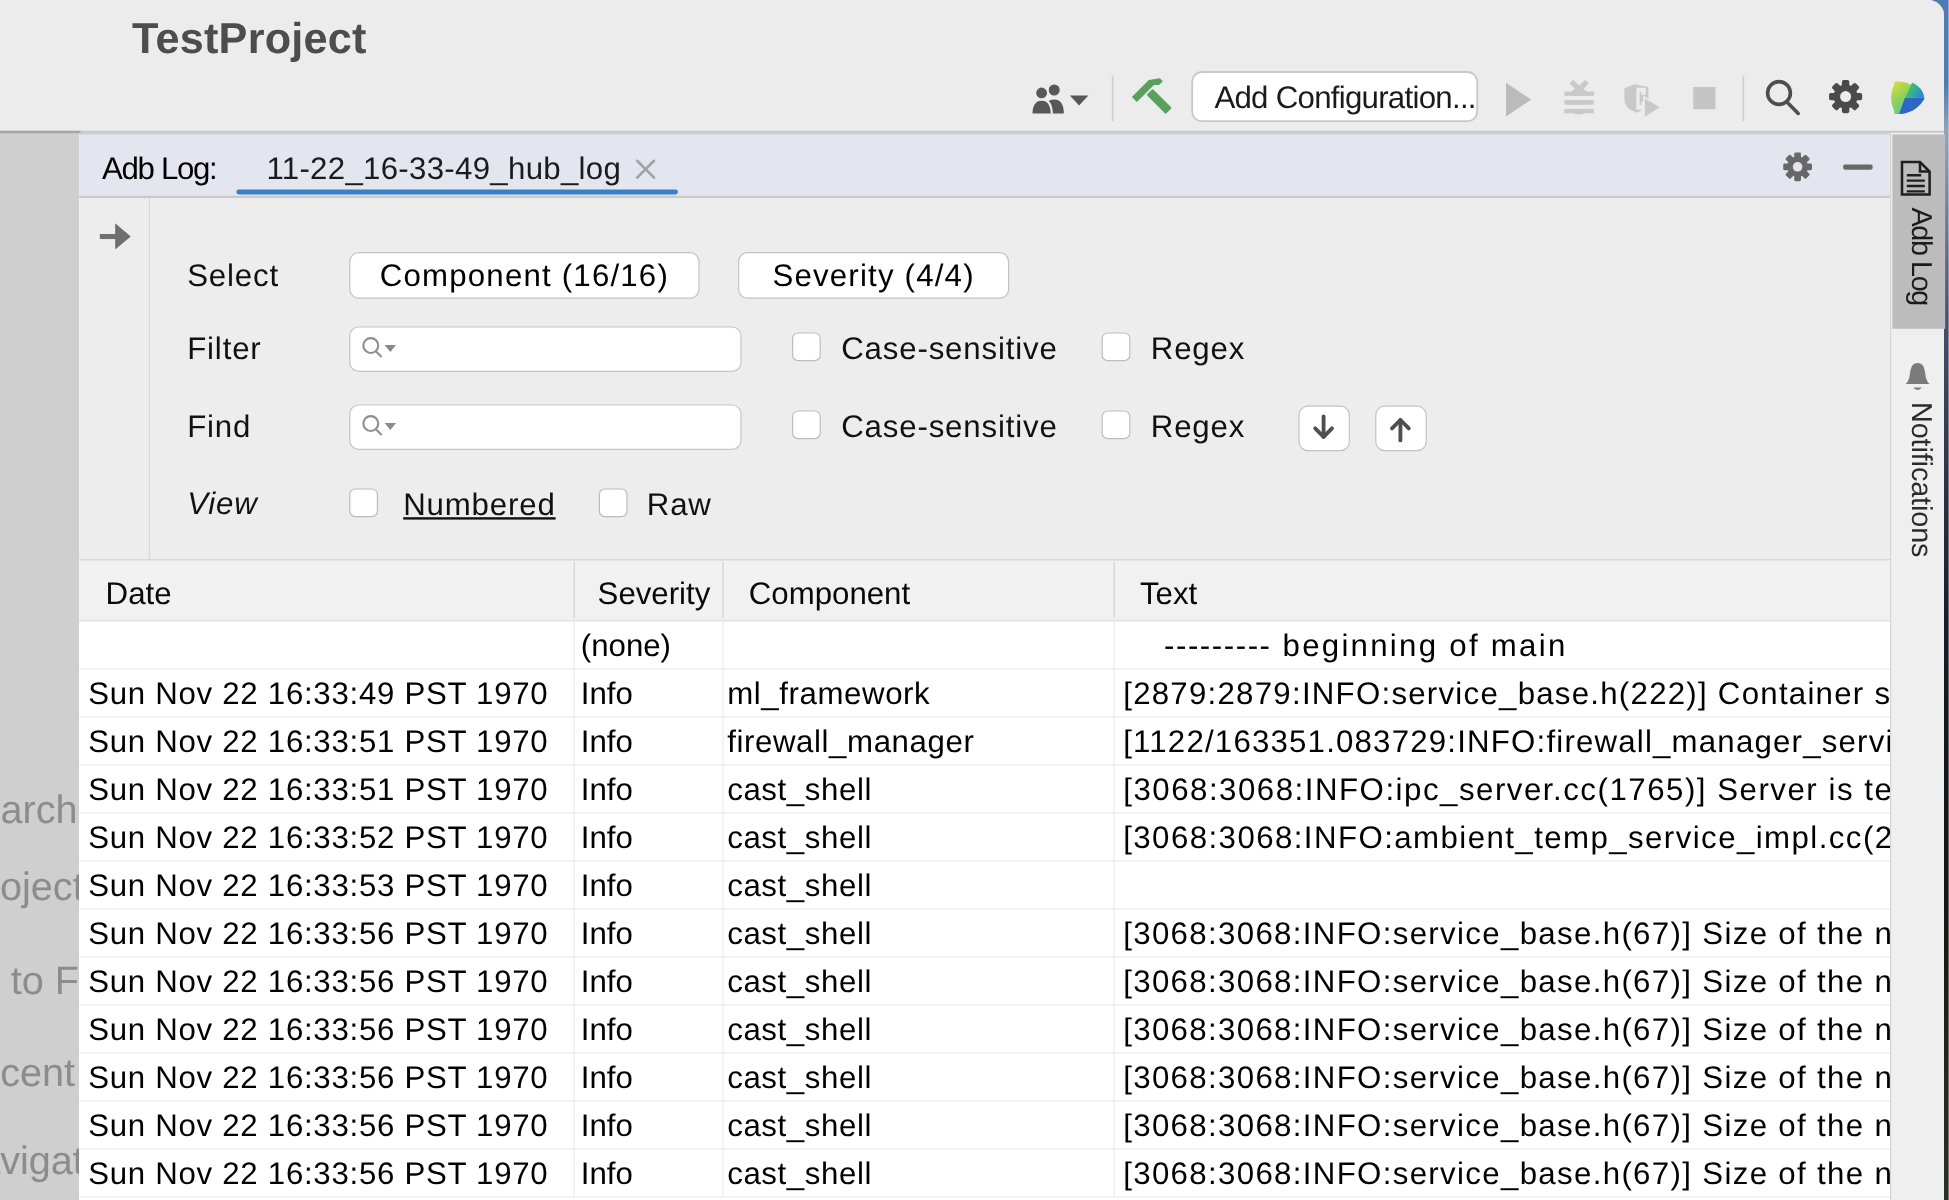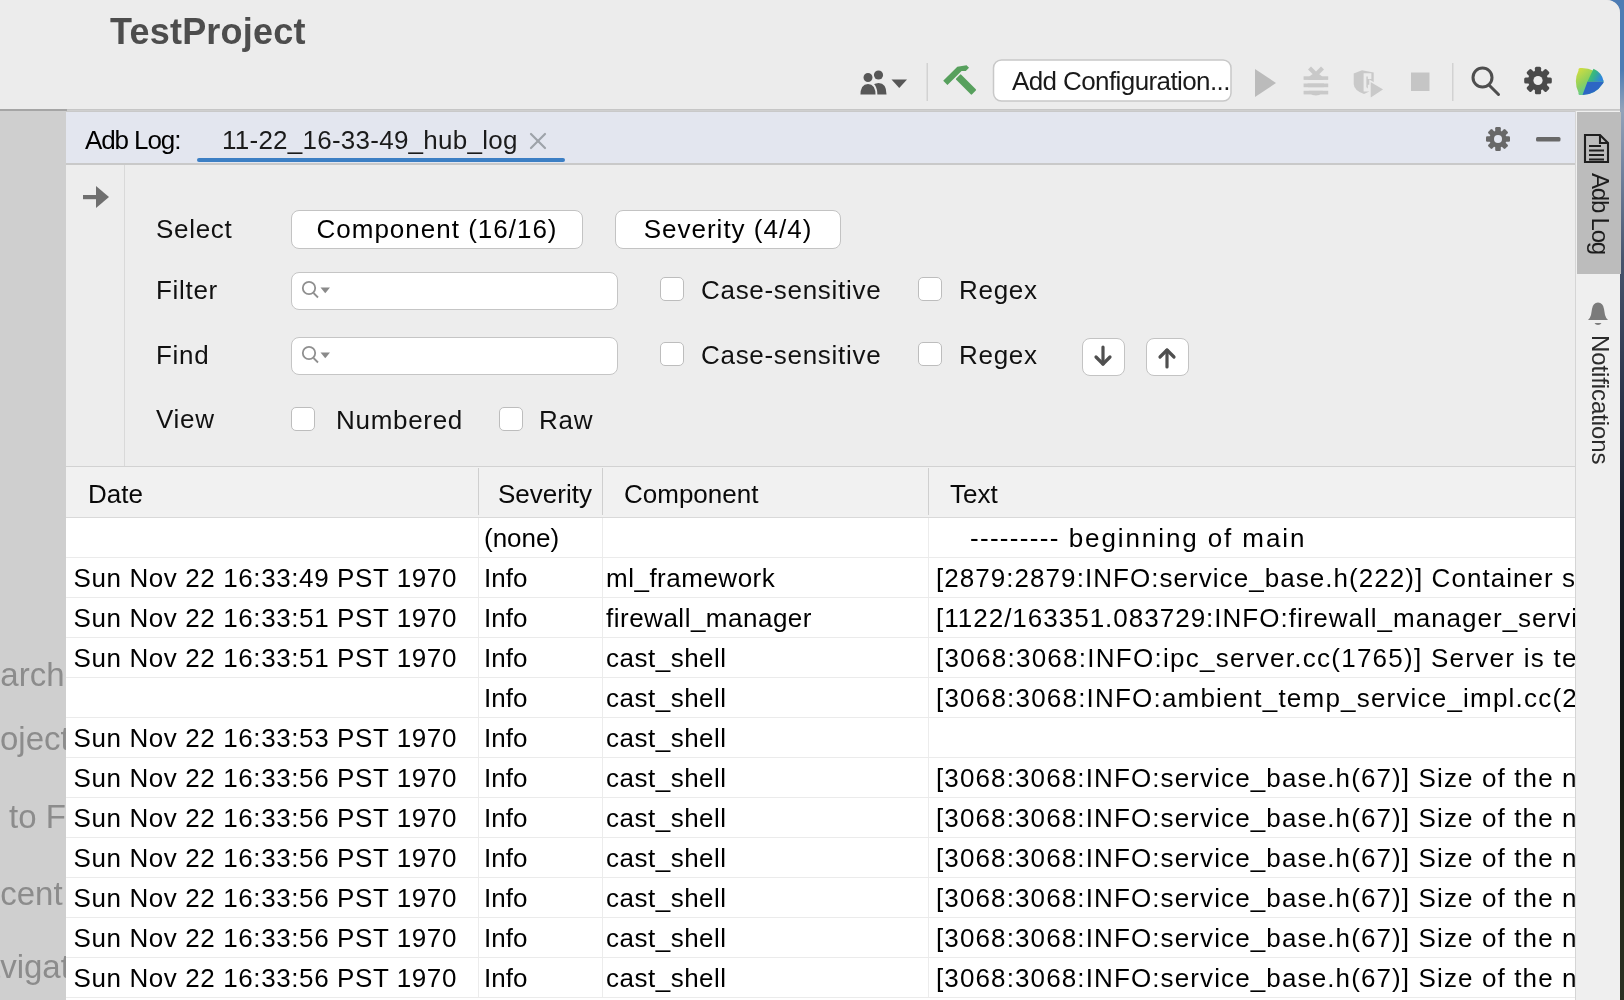--- a/index.html
+++ b/index.html
@@ -168,21 +168,21 @@
       <div class="fvline"></div>
       <svg width="32" height="26" style="position:absolute;left:17px;top:21px">
         <g fill="#6f6f6f">
           <rect x="0" y="9" width="17" height="4.2"></rect>
           <path d="M13 0 l13 11 l-13 11 z"></path>
         </g>
       </svg>
       <div class="flabel" style="left:90px;top:49px;line-height:30px;">Select</div>
       <div class="flabel" style="left:90px;top:110px;line-height:30px;">Filter</div>
       <div class="flabel" style="left:90px;top:175px;line-height:30px;">Find</div>
-      <div class="flabel" style="left:90px;top:239px;line-height:30px;">View</div>
+      <div class="flabel" style="left:90px;top:239px;line-height:30px;font-style:italic;">View</div>
       <div class="btn" style="left:225px;top:45px;width:292px;height:39px;line-height:36px;">Component (16/16)</div>
       <div class="btn" style="left:549px;top:45px;width:226px;height:39px;line-height:36px;">Severity (4/4)</div>
       <div class="input" style="left:225px;top:107px;width:327px;height:38px;"></div>
       <div class="input" style="left:225px;top:172px;width:327px;height:38px;"></div>
       <svg width="40" height="24" style="position:absolute;left:233px;top:114px">
         <circle cx="10" cy="9" r="6.2" fill="none" stroke="#8f8f8f" stroke-width="1.8"></circle>
         <line x1="14.5" y1="14" x2="19" y2="18.5" stroke="#8f8f8f" stroke-width="1.8"></line>
         <path d="M21.5 8.5 h9.5 l-4.75 5.8 z" fill="#8a8a8a"></path>
       </svg>
       <svg width="40" height="24" style="position:absolute;left:233px;top:179px">
@@ -206,21 +206,21 @@
             <path d="M4 13 l7 7 l7 -7"></path>
         </g>
       </svg>
       <svg width="24" height="26" style="position:absolute;left:1090px;top:179px">
         <g stroke="#4f4f4f" stroke-width="3.2" fill="none" stroke-linecap="round" stroke-linejoin="round">
           <line x1="11" y1="23" x2="11" y2="6"></line>
             <path d="M4 13 l7 -7 l7 7"></path>
         </g>
       </svg>
       <div class="cb" style="left:225px;top:242px;"></div>
-      <div class="flabel" style="left:270px;top:240px;line-height:30px;">Numbered</div>
+      <div class="flabel" style="left:270px;top:240px;line-height:30px;text-decoration:underline;">Numbered</div>
       <div class="cb" style="left:433px;top:242px;"></div>
       <div class="flabel" style="left:473px;top:240px;line-height:30px;">Raw</div>
     </div>
     <div class="thead">
       <div class="th" style="left:22px;">Date</div>
       <div class="th" style="left:432px;">Severity</div>
       <div class="th" style="left:558px;">Component</div>
       <div class="th" style="left:884px;">Text</div>
       <div class="thline" style="left:412px;"></div>
       <div class="thline" style="left:536px;"></div>
@@ -246,20 +246,21 @@
         <span class="c" style="left:540px;letter-spacing:0.5px;">firewall_manager</span>
         <span class="c" style="left:870px;letter-spacing:1px;">[1122/163351.083729:INFO:firewall_manager_servi</span>
       </div>
       <div class="row" style="top:120px;">
         <span class="c" style="left:7.5px;letter-spacing:0.6px;">Sun Nov 22 16:33:51 PST 1970</span>
         <span class="c" style="left:418px;">Info</span>
         <span class="c" style="left:540px;letter-spacing:0.5px;">cast_shell</span>
         <span class="c" style="left:870px;letter-spacing:1.27px;">[3068:3068:INFO:ipc_server.cc(1765)] Server is te</span>
       </div>
       <div class="row" style="top:160px;">
+        <span class="c" style="left:7.5px;letter-spacing:0.6px;">Sun Nov 22 16:33:52 PST 1970</span>
         <span class="c" style="left:418px;">Info</span>
         <span class="c" style="left:540px;letter-spacing:0.5px;">cast_shell</span>
         <span class="c" style="left:870px;letter-spacing:1.2px;">[3068:3068:INFO:ambient_temp_service_impl.cc(2</span>
       </div>
       <div class="row" style="top:200px;">
         <span class="c" style="left:7.5px;letter-spacing:0.6px;">Sun Nov 22 16:33:53 PST 1970</span>
         <span class="c" style="left:418px;">Info</span>
         <span class="c" style="left:540px;letter-spacing:0.5px;">cast_shell</span>
       </div>
       <div class="row" style="top:240px;">

